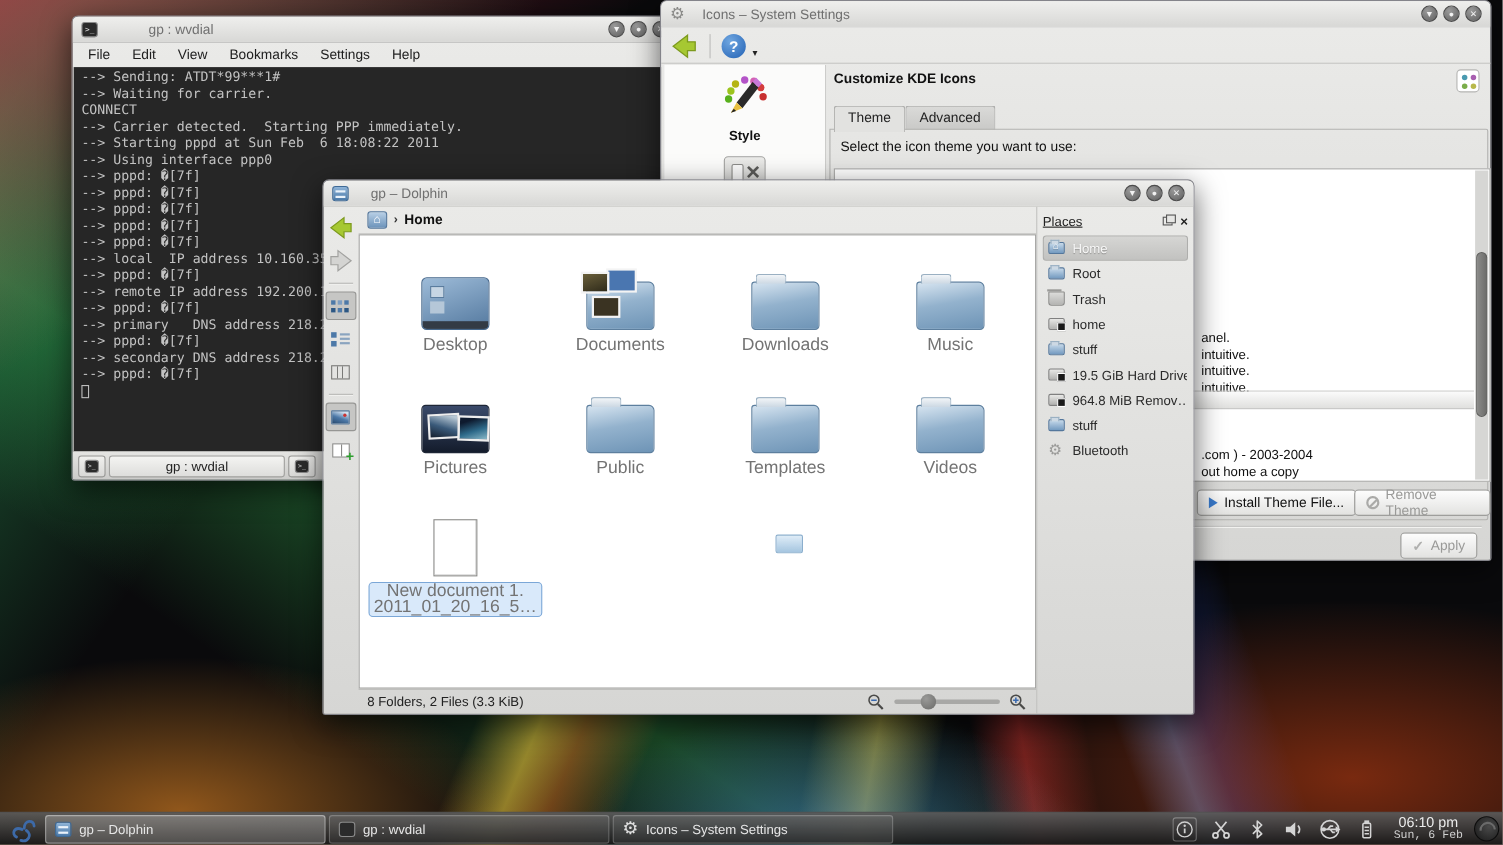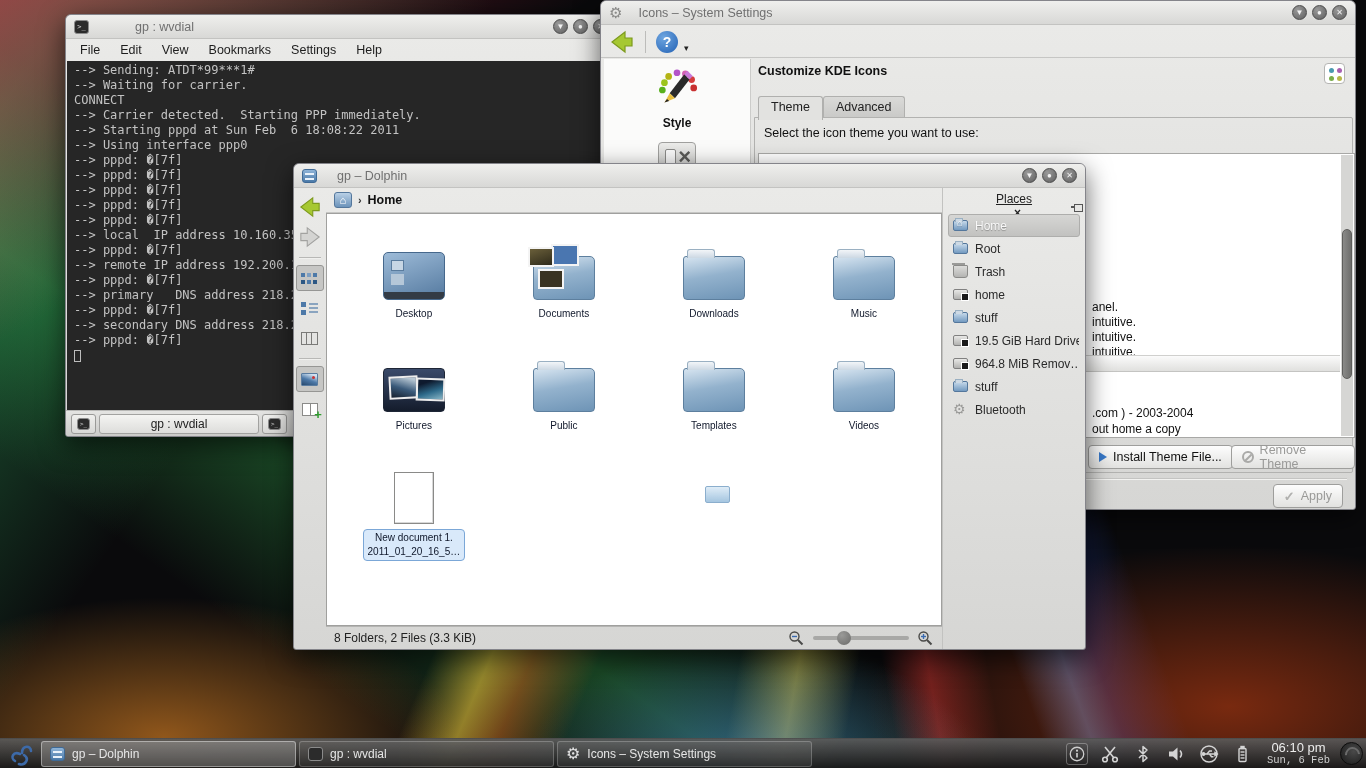--- a/index.html
+++ b/index.html
@@ -131,21 +131,21 @@
   .d-crumbbar { height:25px; display:flex; align-items:center; gap:6px; padding:0 8px; border-bottom:1px solid #c6c6c4; }
   .bc-home { width:18px; height:16px; border-radius:3px; background:linear-gradient(#b9d0e6,#6c93ba); border:1px solid #54779c;
              color:#fff; font-size:11px; line-height:15px; text-align:center; }
   .bc-sep { font-size:11px; font-weight:bold; color:#333; }
   .bc-label { font-size:12.5px; font-weight:bold; color:#111; }
   .d-view { flex:1; background:#fff; border:1px solid #a0a09e; border-width:1px 1px 1px 1px; margin:0 0 0 0; position:relative; overflow:hidden; }
   .fgrid { position:absolute; inset:0; display:grid; grid-template-columns:repeat(4,150px); grid-auto-rows:112px;
            padding:12px 0 0 12px; list-style:none; }
   .fitem { display:flex; flex-direction:column; align-items:center; }
   .iconwrap { height:74px; display:flex; align-items:flex-end; justify-content:center; position:relative; margin-bottom:5px; }
-  .flabel { font-size:10px; color:#0f172a; text-align:center; line-height:14px; padding:1px 4px; border:1px solid transparent; }
+  .flabel { font-size:16px; color:#737373; text-align:center; line-height:14px; padding:1px 4px; border:1px solid transparent; }
   .fitem.selected .flabel { background:#d9e9fa; border:1px solid #7ba7d7; border-radius:4px; }
   .fl1,.fl2 { display:block; }
   .fl2:empty { display:none; }
 
   .ficon { display:block; position:relative; }
   .fi-folder, .fi-documents { width:62px; height:44px; border:1px solid #5d7f9e; border-radius:3px 5px 4px 4px;
       background:linear-gradient(170deg,#d6e4f0 0%, #93b2cd 45%, #6e94b6 100%); }
   .fi-folder::before, .fi-documents::before { content:""; position:absolute; top:-8px; left:3px; width:26px; height:8px;
       background:linear-gradient(#f2f5f8,#ccd8e3); border:1px solid #9ab0c2; border-bottom:none; border-radius:3px 3px 0 0; }
   .fi-documents::after { content:""; position:absolute; left:-6px; top:-10px; width:22px; height:16px; background:
@@ -169,21 +169,21 @@
 
   .d-status { height:23px; display:flex; align-items:center; padding:0 8px; border-top:1px solid #b5b5b3; font-size:12px; color:#222; }
   .zoomctl { margin-left:auto; display:flex; align-items:center; gap:8px; }
   .slider-track { width:96px; height:4px; background:#a8a8a6; border-radius:2px; position:relative; }
   .slider-handle { position:absolute; left:24px; top:-5px; width:14px; height:14px; border-radius:50%;
       background:radial-gradient(circle at 35% 30%, #9a9a98, #6a6a68); border:1px solid #58585
 
 6; }
 
   .d-places { width:143px; border-left:1px solid #c2c2c0; padding:4px 5px; display:flex; flex-direction:column; }
-  .places-head { display:flex; align-items:center; height:18px; margin-bottom:4px;flex-direction:column; }
+  .places-head { display:flex; align-items:center; height:18px; margin-bottom:4px; }
   .places-title { font-size:12px; color:#222; text-decoration:underline; }
   .float-icon { margin-left:auto; width:9px; height:8px; border:1px solid #555; position:relative; }
   .float-icon::before { content:""; position:absolute; left:2px; top:-3px; width:7px; height:6px; background:#e6e6e4; border:1px solid #555; }
   .close-icon { margin-left:7px; font-size:12px; font-weight:bold; color:#222; line-height:10px; }
   .places-list { list-style:none; }
   .place { display:flex; align-items:center; gap:7px; height:23px; padding:0 4px; font-size:12px; color:#2a2a2a;
            border:1px solid transparent; border-radius:3px; white-space:nowrap; overflow:hidden; }
   .place.selected { background:linear-gradient(#d6d6d4,#c2c2c0); border-color:#aeaeac; color:#f8f8f8; text-shadow:0 1px 1px rgba(0,0,0,.3); }
   .picon { flex:0 0 15px; position:relative; display:block; }
   .pi-folder, .pi-home { width:15px; height:11px; border:1px solid #54779c; border-radius:2px;

